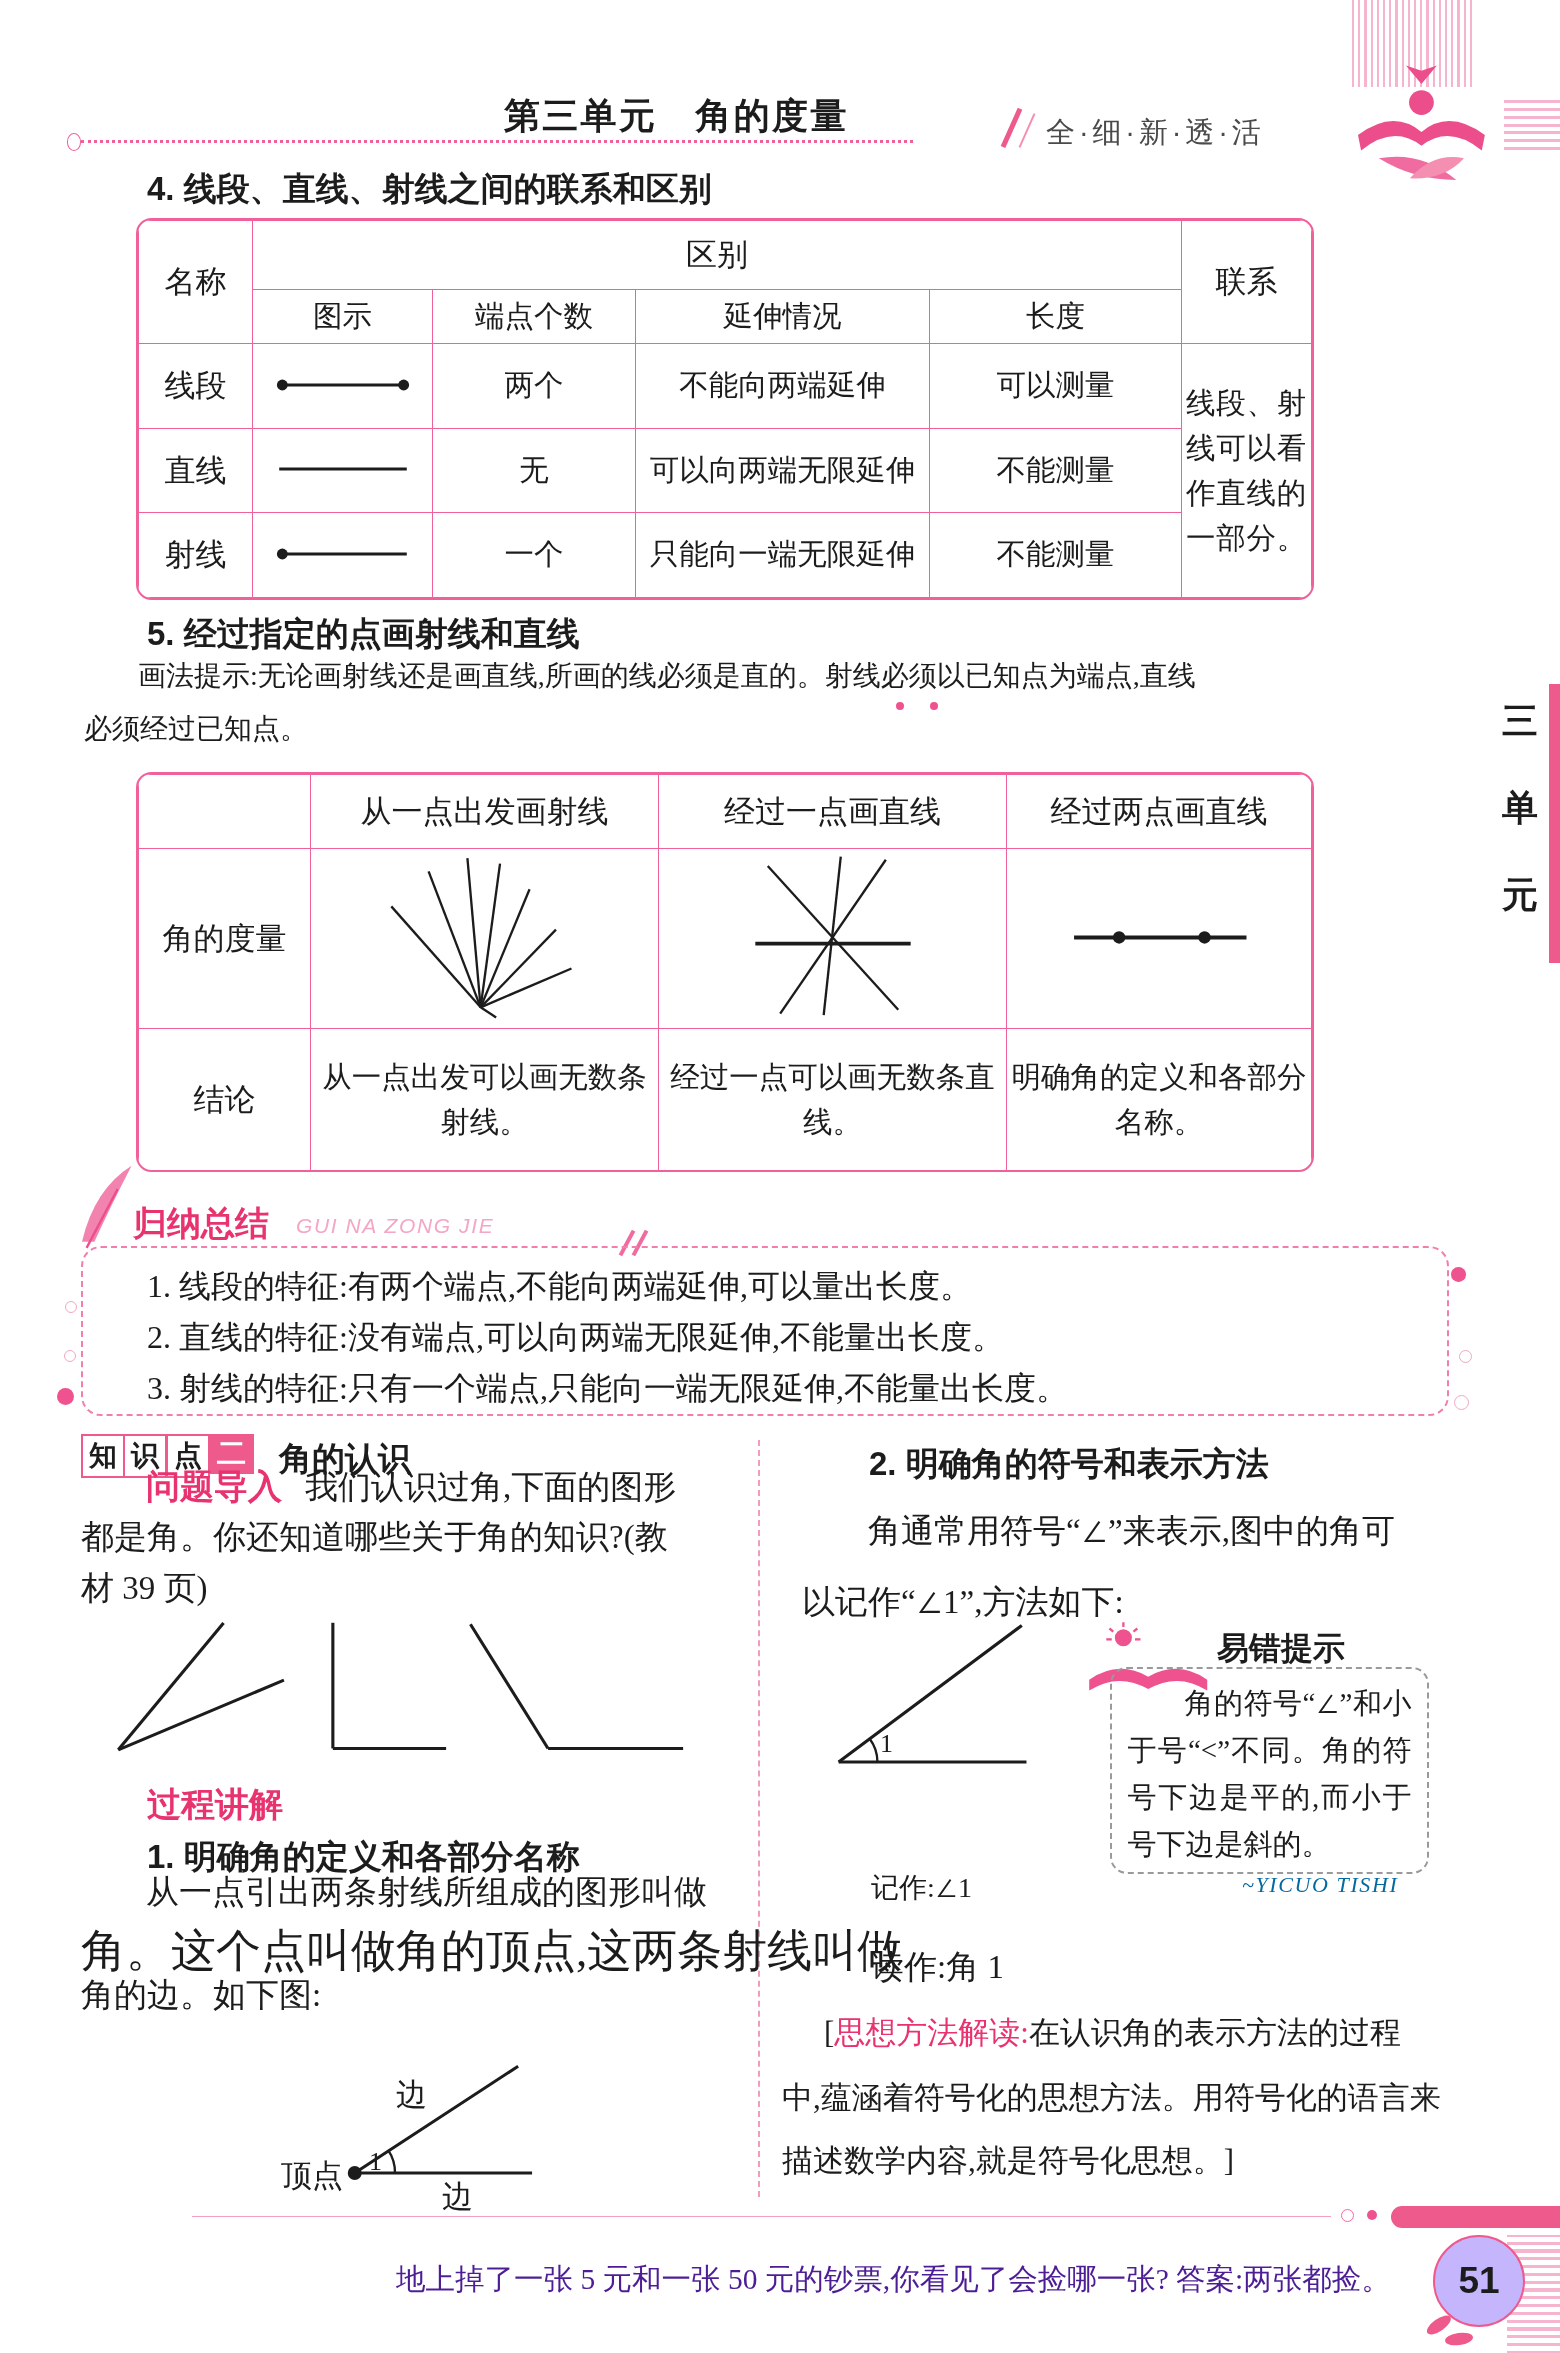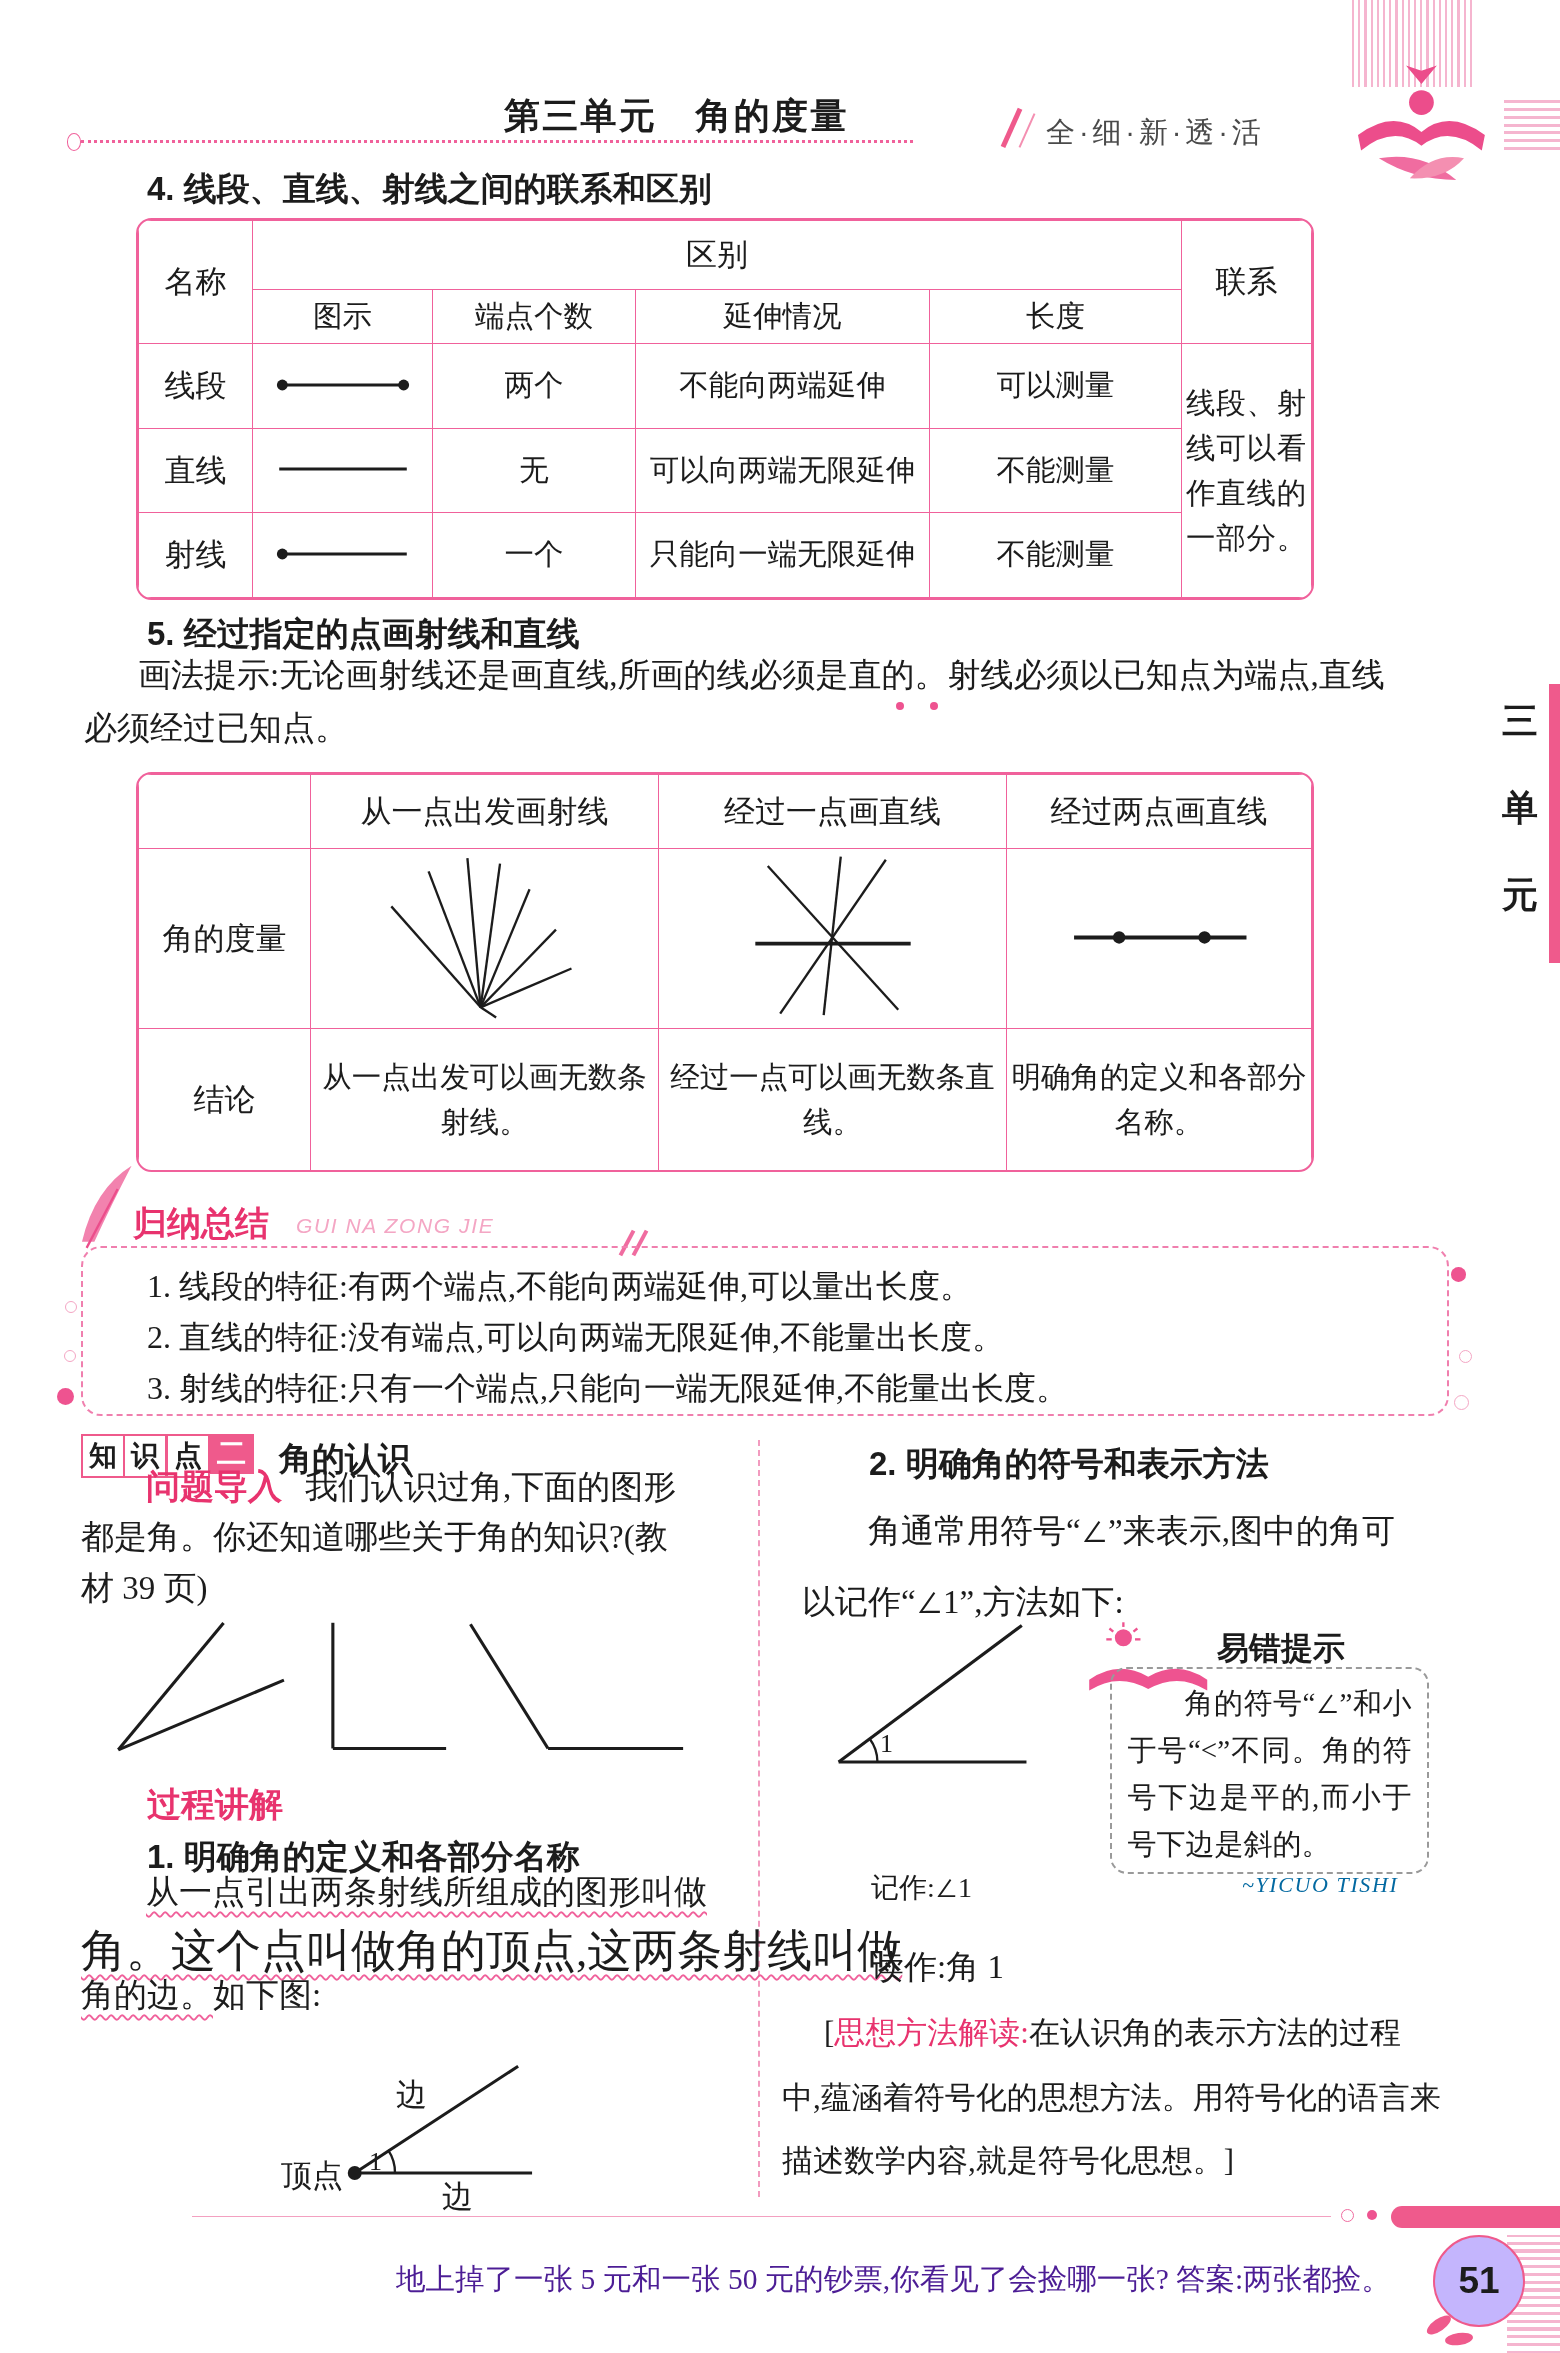--- a/index.html
+++ b/index.html
@@ -2,21 +2,21 @@
 <html style="font-size:12.4px"><head>
 <meta charset="utf-8">
 <style>
   html,body{margin:0;padding:0;background:#e9e9e9}
   .page{position:relative;width:1561px;height:2354px;background:#ffffff;
         font-family:"Liberation Serif",serif;color:#1c1c1c;overflow:hidden}
   .abs{position:absolute}
   .sans{font-family:"Liberation Sans",sans-serif}
   .b{font-weight:bold}
   .pink{color:#e8336e}
-  .wavy{text-decoration:underline;text-decoration-style:wavy;
+  .wavy{text-decoration-style:wavy;
         text-decoration-color:#f0619b;text-decoration-thickness:2.3px;text-underline-offset:7.8px}
   .twrap{border:2.3px solid #f0619b;border-radius:15.5px;overflow:hidden;background:#fff}
   table{border-collapse:collapse;table-layout:fixed;width:100%;height:100%}
   .t td{border:1.6px solid #f0619b;text-align:center;vertical-align:middle;
         padding:0;font-size:29.5px;color:#1c1c1c}
   .t .hd{font-size:31px}
   .t .nm{font-size:31px}
   .rel{font-size:27px;line-height:45px;padding:0 11px;text-align:justify;letter-spacing:0.8px}
   .ccell{text-align:left;padding:0 20px;font-size:31px;line-height:45px}
   .dot{position:absolute;border-radius:50%}
@@ -108,21 +108,21 @@
         </td>
         <td>一个</td>
         <td>只能向一端无限延伸</td>
         <td>不能测量</td>
       </tr>
     </tbody>
       </table>
   </div>
 
   <div class="abs sans b" style="left:147px;top:612px;font-size:33px">5. 经过指定的点画射线和直线</div>
-  <div class="abs" style="left:84px;top:649px;width:1397px;font-size:33px;line-height:53px">
+  <div class="abs" style="left:84px;top:649px;width:1397px;font-size:28px;line-height:53px">
     <div style="text-indent:54px">画法提示:无论画射线还是画直线,所画的线必须是直的。射线必须以已知点为端点,直线</div>
     <div>必须经过已知点。</div>
   </div>
   <div class="dot" style="left:896px;top:702px;width:7.8px;height:7.8px;background:#ee5390"></div>
   <div class="dot" style="left:930px;top:702px;width:7.8px;height:7.8px;background:#ee5390"></div>
 
   <div class="abs twrap" style="left:136px;top:772px;width:1174px;height:396px">
     <table class="t">
       <colgroup>
           <col style="width:172px">

